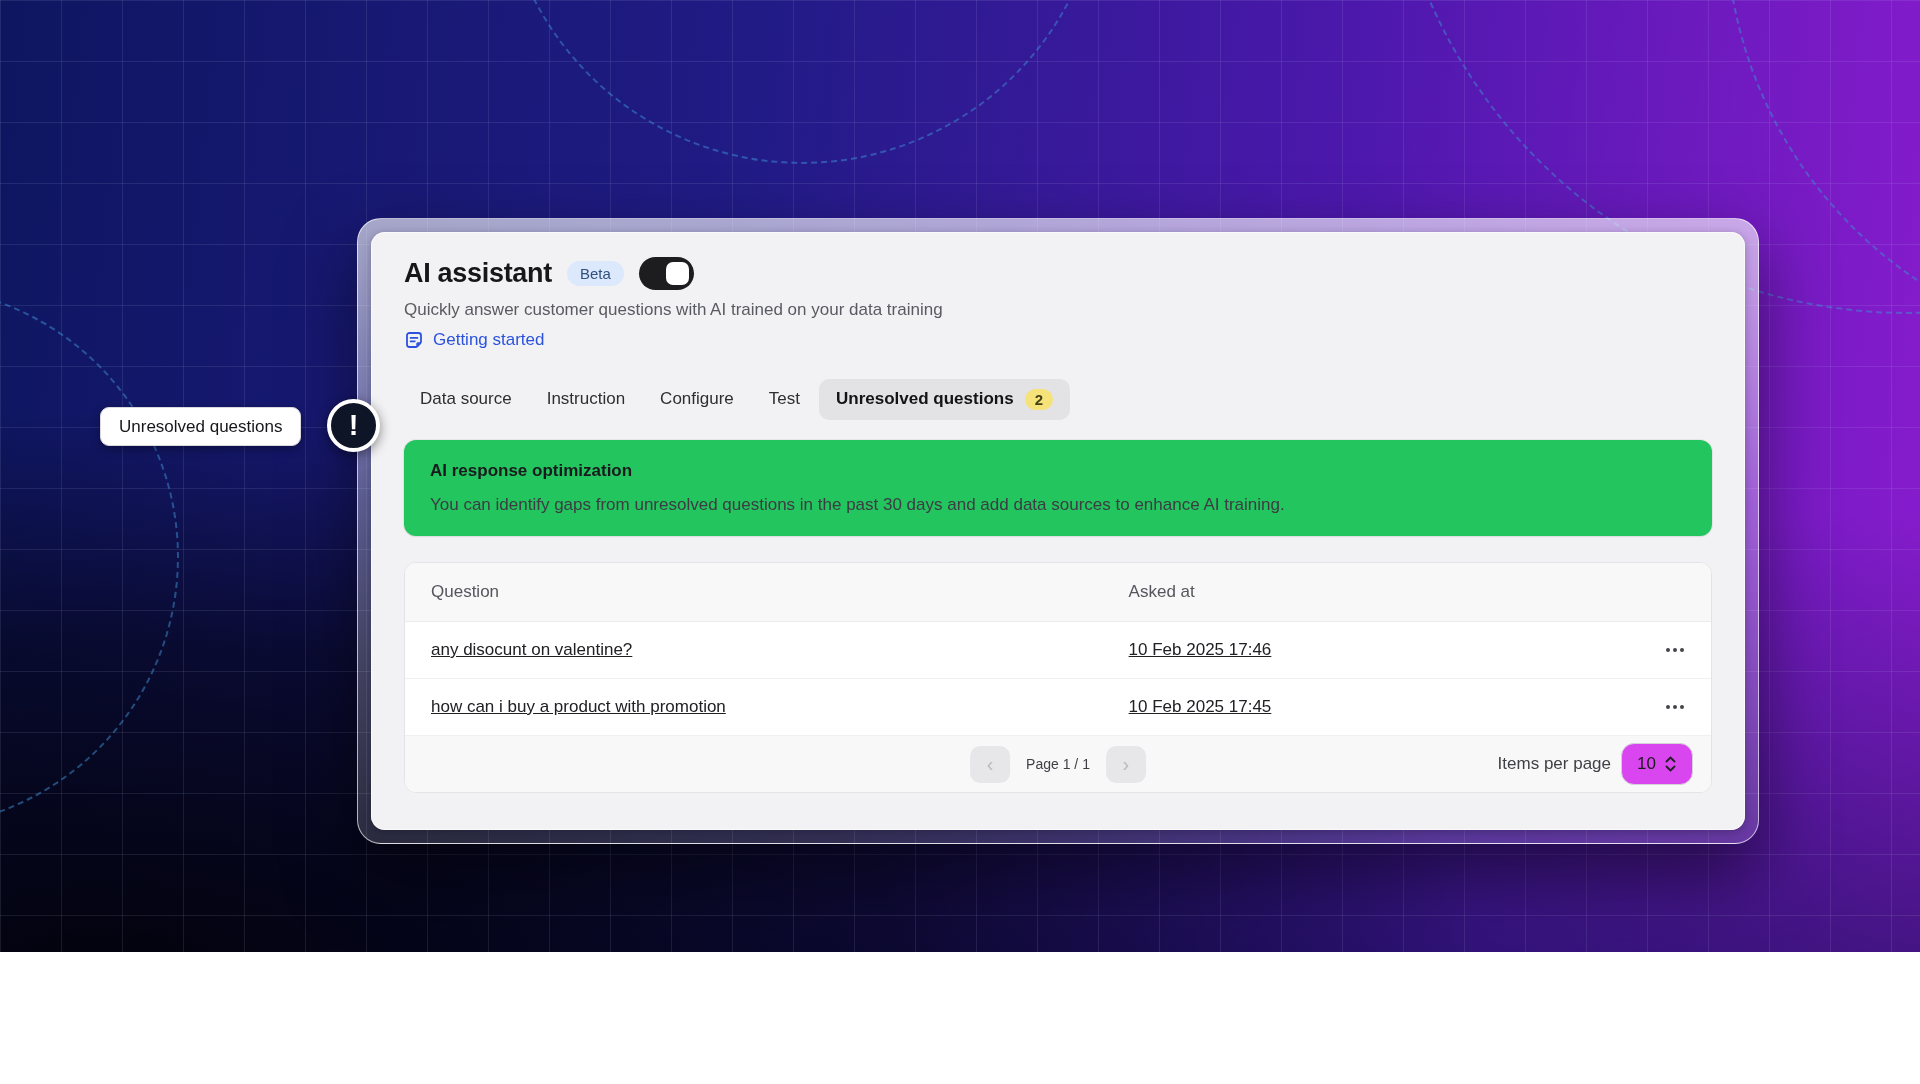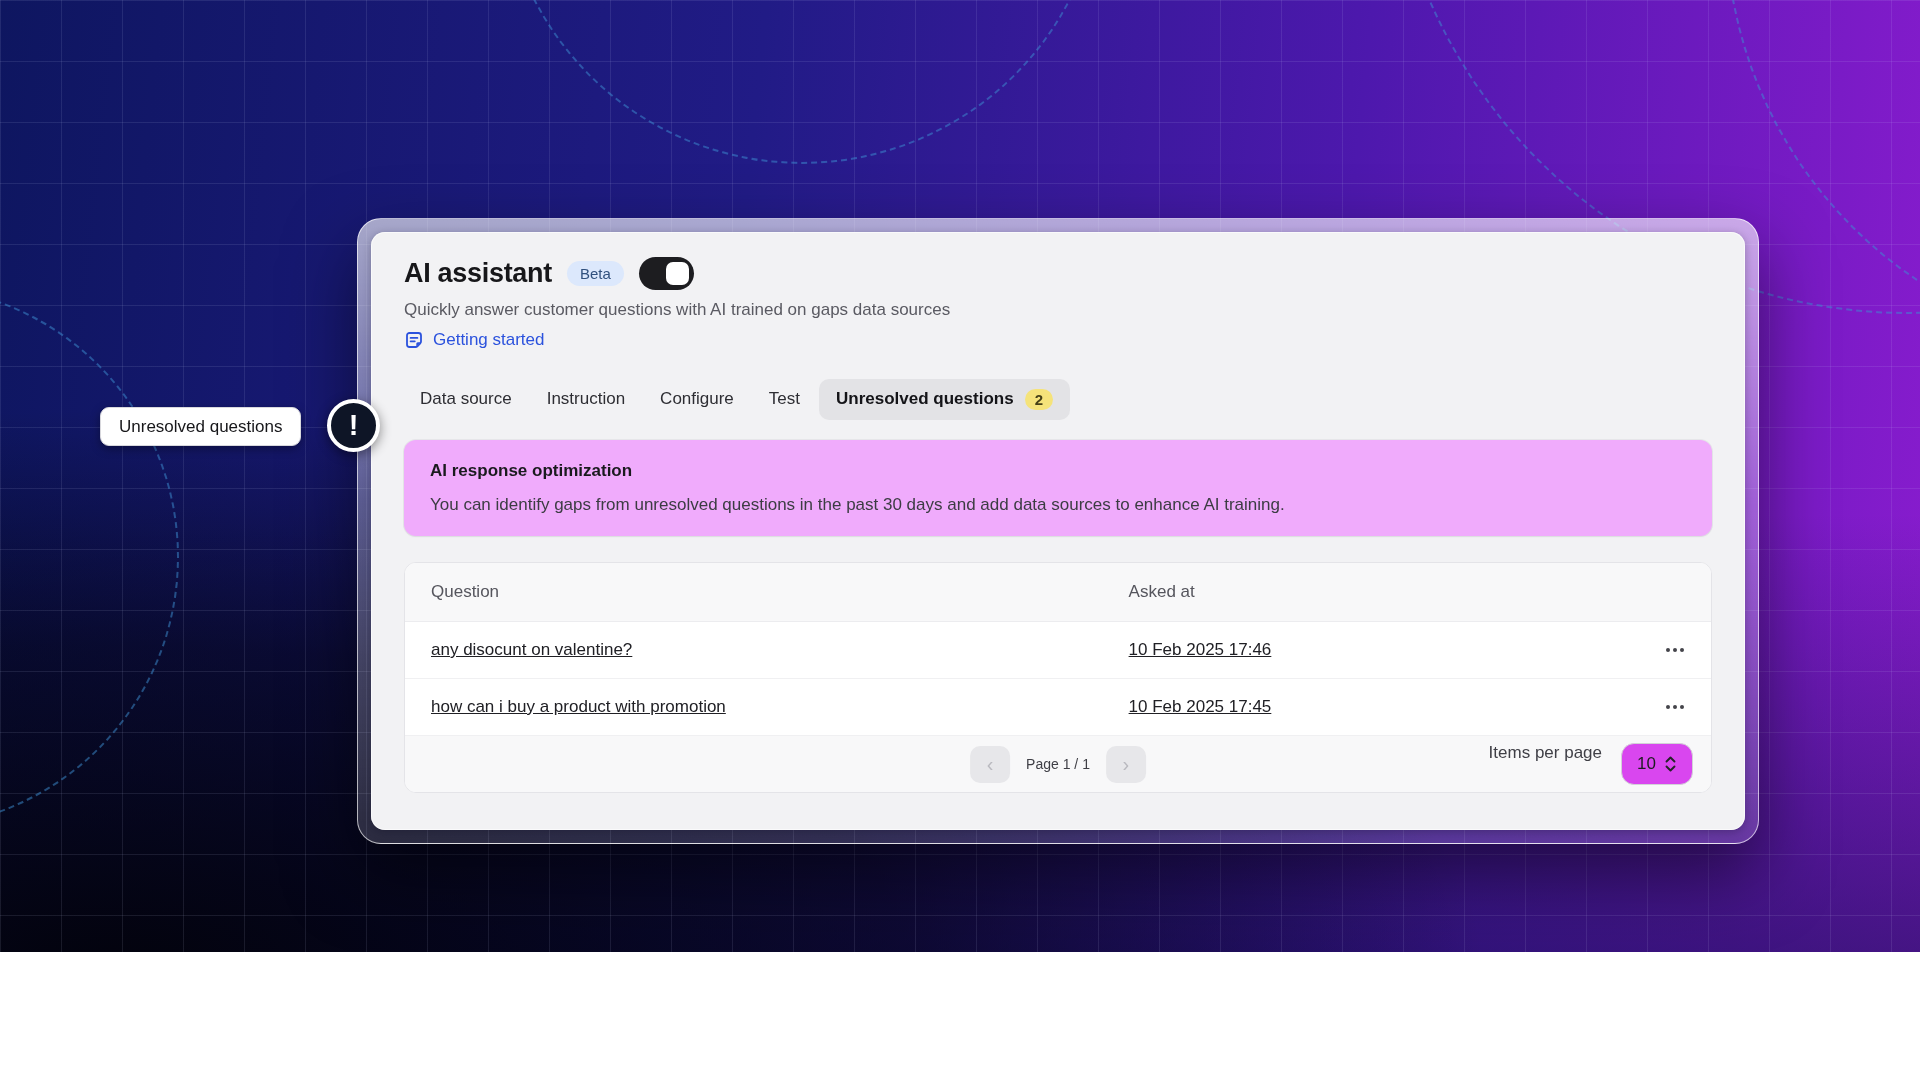--- a/index.html
+++ b/index.html
@@ -38,37 +38,37 @@
   .toggle .knob{position:absolute;right:5px;top:5px;width:23px;height:23px;border-radius:7px;background:#ffffff;}
   .subtitle{margin:10px 0 0;font-size:17px;color:#5a5a62;}
   .link-row{display:inline-flex;align-items:center;gap:9px;margin-top:10px;cursor:pointer;}
   .link-row span{font-size:17px;font-weight:500;color:#2b52dd;}
 
   .tabs{display:flex;align-items:center;gap:3px;margin-top:24px;}
   .tab{padding:11px 16px;font-size:17px;font-weight:500;color:#2e2e33;border-radius:10px;cursor:pointer;white-space:nowrap;}
   .tab.active{background:#e3e3e6;color:#141418;font-weight:600;display:flex;align-items:center;gap:11px;padding:10px 17px;}
   .count{background:#f5e37a;color:#454016;font-size:15px;font-weight:600;border-radius:11px;padding:3px 10px;line-height:1;}
 
-  .info-card{margin-top:20px;background:#f0abfc;border-radius:12px;padding:21px 26px;
+  .info-card{margin-top:20px;background:#22c55e;border-radius:12px;padding:21px 26px;
     box-shadow:0 0 0 1px rgba(20,20,40,0.05), 0 1px 2px rgba(20,20,40,0.05);}
   .info-title{font-size:17px;font-weight:700;color:#1a1a1e;}
   .info-body{margin-top:14px;font-size:17px;color:#3c3c43;}
 
   .table-card{margin-top:26px;background:#ffffff;border-radius:12px;border:1px solid #e4e4e8;overflow:hidden;}
   .t-head,.t-row{display:grid;grid-template-columns:54.5% 1fr 72px;align-items:center;padding-left:26px;}
   .t-head{height:58px;background:#f8f8f9;border-bottom:1px solid #ececef;font-size:17px;color:#55555d;}
   .t-row{height:56px;border-bottom:1px solid #f0f0f2;font-size:17px;color:#202025;background:#fff;text-decoration:underline;}
   .kebab{display:flex;gap:3px;justify-content:center;cursor:pointer;padding:8px 0;}
   .kebab i{width:4px;height:4px;border-radius:50%;background:#44444a;}
   .t-foot{height:56px;background:#f8f8f9;position:relative;display:flex;align-items:center;}
   .page-ctr{position:absolute;left:50%;transform:translateX(-50%);display:flex;align-items:center;gap:16px;}
   .pg{width:40px;height:37px;border:none;border-radius:10px;background:#e7e7ea;color:#b9b9bf;
     font-size:20px;line-height:1;display:flex;align-items:center;justify-content:center;font-family:inherit;cursor:default;}
   .pg-label{font-size:14px;color:#3f3f46;}
-  .ipp{position:absolute;right:18px;display:flex;align-items:flex-start;gap:19px;}
+  .ipp{position:absolute;right:18px;display:flex;align-items:center;gap:10px;}
   .ipp-label{font-size:17px;color:#3f3f46;}
   .stepper{width:72px;height:42px;border:1.5px solid #d2d2d7;border-radius:13px;background:#d946ef;
     display:flex;align-items:center;justify-content:center;gap:8px;cursor:pointer;box-sizing:border-box;}
   .stepper span{font-size:17px;color:#1c1c1e;}
 
   .tooltip{position:absolute;left:100px;top:407px;height:37px;background:#ffffff;border:1px solid #d8d8dd;border-radius:9px;
     padding:0 18px;display:flex;align-items:center;box-shadow:0 3px 10px rgba(0,0,0,0.35);z-index:5;}
   .tooltip span{font-size:17px;color:#17171a;}
   .alert{position:absolute;left:327px;top:399px;width:53px;height:53px;border-radius:50%;background:#0e1526;
     border:4px solid #ffffff;box-sizing:border-box;display:flex;align-items:center;justify-content:center;
@@ -88,21 +88,21 @@
     <div class="panel">
 
       <div class="hdr-row">
         <h1 class="title">AI assistant</h1>
         <span class="beta">Beta</span>
         <div class="toggle">
           <div class="knob"></div>
         </div>
       </div>
 
-      <p class="subtitle">Quickly answer customer questions with AI trained on gaps data sources</p>
+      <p class="subtitle">Quickly answer customer questions with AI trained on your data training</p>
 
       <div class="link-row">
         <svg width="20" height="20" viewBox="0 0 20 20">
           <path d="M3 5.5A2.5 2.5 0 0 1 5.5 3h9A2.5 2.5 0 0 1 17 5.5v6.1c0 .67-.27 1.3-.73 1.77l-2.9 2.9c-.47.46-1.1.73-1.77.73H5.5A2.5 2.5 0 0 1 3 14.5z" fill="none" stroke="#2b52dd" stroke-width="1.8"></path>
           <path d="M6.6 7.9h6.8M6.6 11.3h4.2" stroke="#2b52dd" stroke-width="1.8" stroke-linecap="round"></path>
           <path d="M16.6 12.3l-4.3 4.3v-2.8a1.5 1.5 0 0 1 1.5-1.5z" fill="#2b52dd"></path>
         </svg>
         <span>Getting started</span>
       </div>
 

